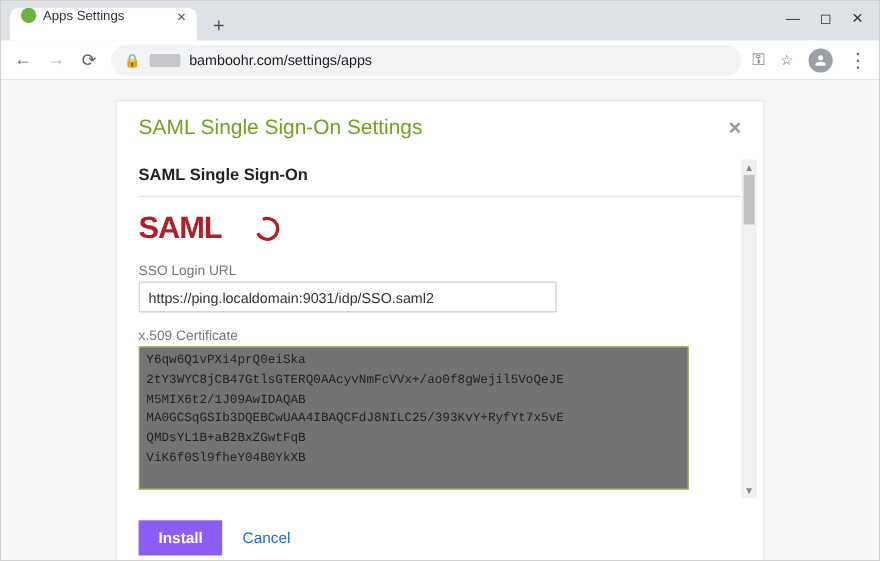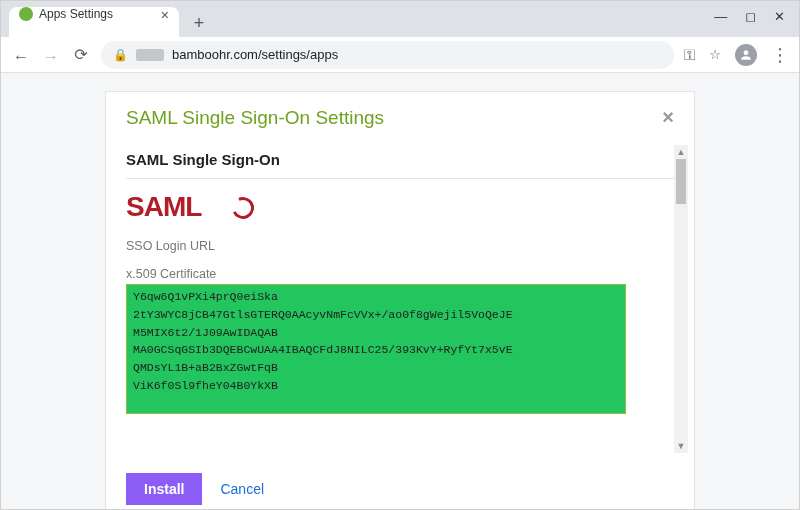--- a/index.html
+++ b/index.html
@@ -107,21 +107,21 @@
     background: #fff;
     margin: 0 auto;
     border: 1px solid #e4e4e4;
     display: flex;
     flex-direction: column;
     box-shadow: 0 1px 2px rgba(0,0,0,0.03);
   }
   .modal-header {
     display: flex;
     justify-content: space-between;
-    align-items: center;
+    align-items: flex-start;
     padding: 14px 20px 10px 20px;
     gap: 19px;
   }
   .modal-title {
     color: #6fa31f;
     font-size: 19px;
     font-weight: 400;
   }
   .modal-close { color: #999; font-size: 20px; font-weight: bold; }
   .modal-body-wrap {
@@ -178,21 +178,21 @@
     font-size: 13px;
     color: #333;
   }
   .cert-block {
     margin-top: 14px;
   }
   .cert-textarea {
     width: 500px;
     height: 130px;
     border: 1px solid #8fbf3f;
-    background: #22c55e;
+    background: #737373;
     font-family: "Courier New", monospace;
     font-size: 11.5px;
     line-height: 1.55;
     padding: 3px 6px;
     color: #222;
     resize: none;
     overflow: hidden;
     white-space: pre;
     word-break: break-all;
   }
@@ -288,20 +288,21 @@
       <div class="modal-body">
         <div class="section-title">SAML Single Sign-On</div>
 
         <div class="saml-logo">
           <span class="saml-text">SAML</span>
           <span class="saml-swoosh"></span>
         </div>
 
         <div>
           <div class="field-label">SSO Login URL</div>
+          <input class="text-input" value="https://ping.localdomain:9031/idp/SSO.saml2" style="">
         </div>
 
         <div class="cert-block">
           <div class="field-label">x.509 Certificate</div>
           <div class="cert-textarea" id="cert-area"><div>Y6qw6Q1vPXi4prQ0eiSka</div><div>2tY3WYC8jCB47GtlsGTERQ0AAcyvNmFcVVx+/ao0f8gWejil5VoQeJE</div><div>M5MIX6t2/1J09AwIDAQAB</div><div>MA0GCSqGSIb3DQEBCwUAA4IBAQCFdJ8NILC25/393KvY+RyfYt7x5vE</div><div>QMDsYL1B+aB2BxZGwtFqB</div><div>ViK6f0Sl9fheY04B0YkXB</div></div>
         </div>
       </div>
 
       <div class="fake-scroll">
         <div class="arrow">▲</div>

